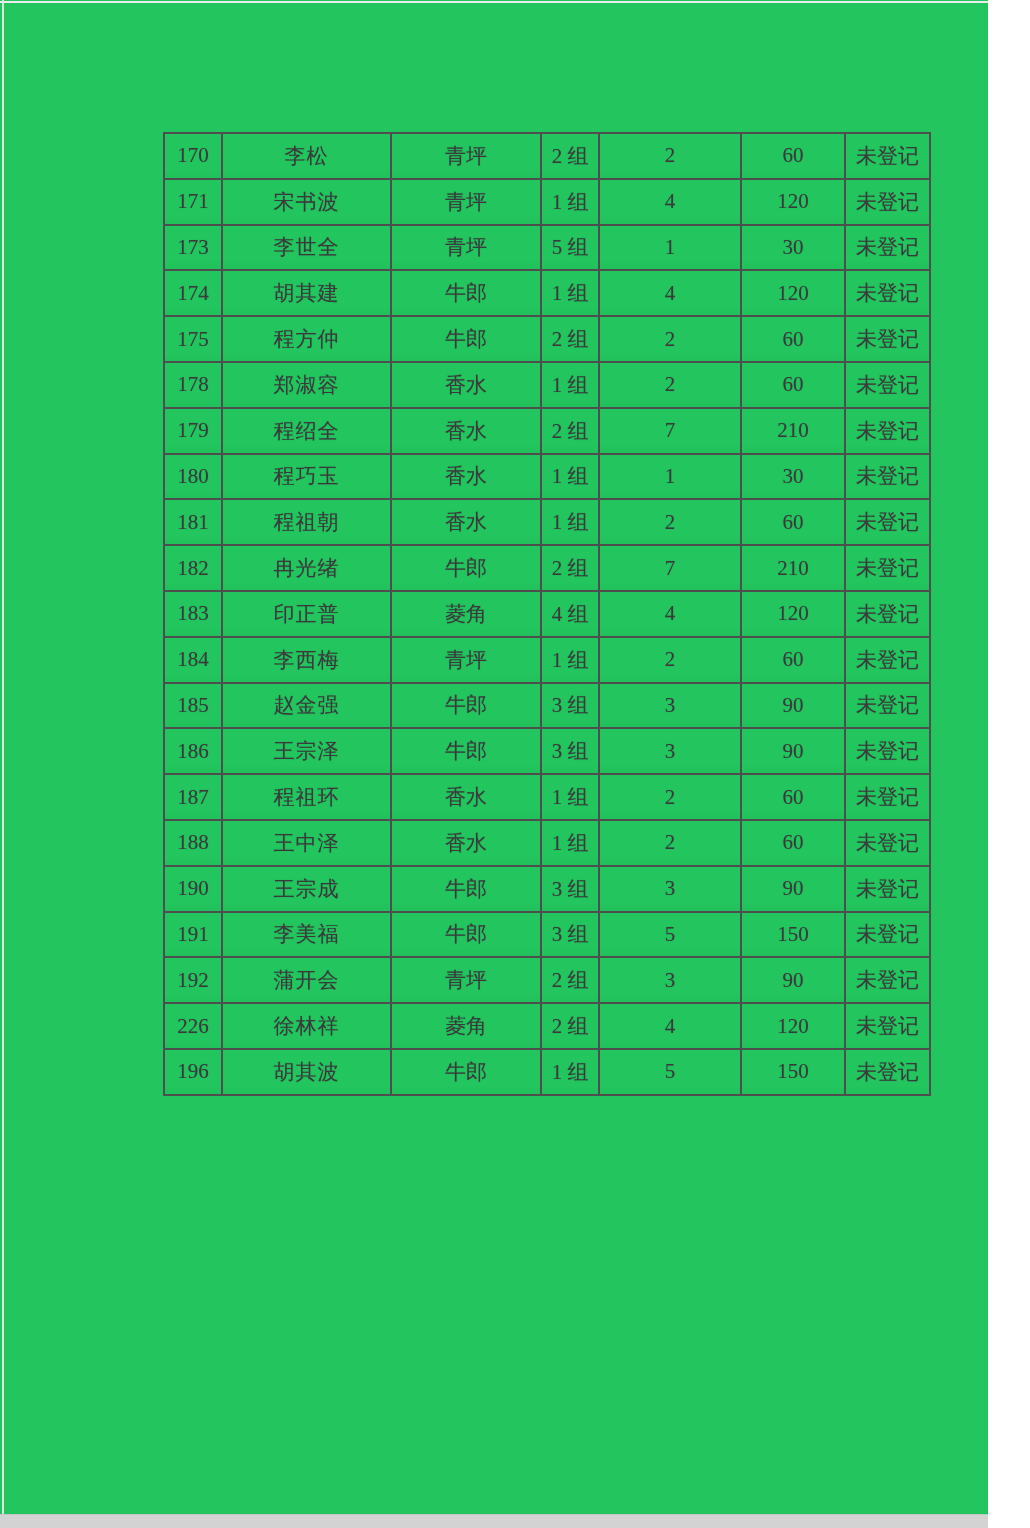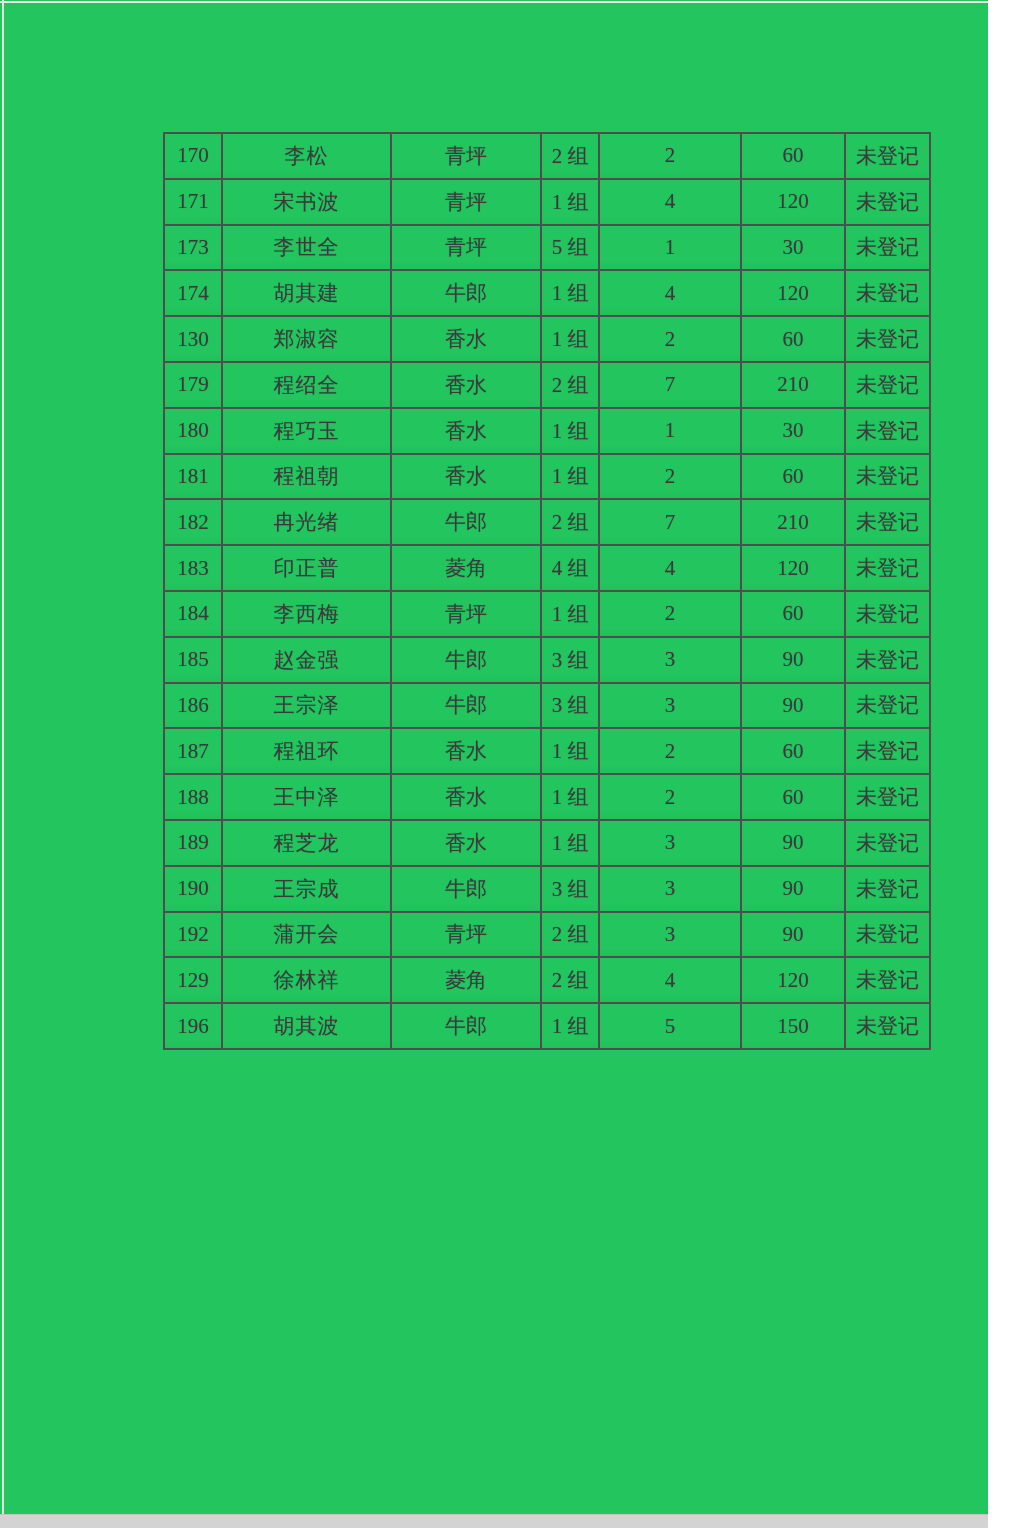--- a/index.html
+++ b/index.html
@@ -106,21 +106,30 @@
         <tr>
     <td class="c-no">174</td>
     <td class="c-name">胡其建</td>
     <td class="c-vill">牛郎</td>
     <td class="c-group">1 组</td>
     <td class="c-qty">4</td>
     <td class="c-amount">120</td>
     <td class="c-status">未登记</td>
   </tr>
         <tr>
-    <td class="c-no">130</td>
+    <td class="c-no">175</td>
+    <td class="c-name">程方仲</td>
+    <td class="c-vill">牛郎</td>
+    <td class="c-group">2 组</td>
+    <td class="c-qty">2</td>
+    <td class="c-amount">60</td>
+    <td class="c-status">未登记</td>
+  </tr>
+        <tr>
+    <td class="c-no">178</td>
     <td class="c-name">郑淑容</td>
     <td class="c-vill">香水</td>
     <td class="c-group">1 组</td>
     <td class="c-qty">2</td>
     <td class="c-amount">60</td>
     <td class="c-status">未登记</td>
   </tr>
         <tr>
     <td class="c-no">179</td>
     <td class="c-name">程绍全</td>
@@ -205,48 +214,48 @@
         <tr>
     <td class="c-no">188</td>
     <td class="c-name">王中泽</td>
     <td class="c-vill">香水</td>
     <td class="c-group">1 组</td>
     <td class="c-qty">2</td>
     <td class="c-amount">60</td>
     <td class="c-status">未登记</td>
   </tr>
         <tr>
-    <td class="c-no">189</td>
-    <td class="c-name">程芝龙</td>
-    <td class="c-vill">香水</td>
-    <td class="c-group">1 组</td>
-    <td class="c-qty">3</td>
-    <td class="c-amount">90</td>
-    <td class="c-status">未登记</td>
-  </tr>
-        <tr>
     <td class="c-no">190</td>
     <td class="c-name">王宗成</td>
     <td class="c-vill">牛郎</td>
     <td class="c-group">3 组</td>
     <td class="c-qty">3</td>
     <td class="c-amount">90</td>
     <td class="c-status">未登记</td>
   </tr>
         <tr>
+    <td class="c-no">191</td>
+    <td class="c-name">李美福</td>
+    <td class="c-vill">牛郎</td>
+    <td class="c-group">3 组</td>
+    <td class="c-qty">5</td>
+    <td class="c-amount">150</td>
+    <td class="c-status">未登记</td>
+  </tr>
+        <tr>
     <td class="c-no">192</td>
     <td class="c-name">蒲开会</td>
     <td class="c-vill">青坪</td>
     <td class="c-group">2 组</td>
     <td class="c-qty">3</td>
     <td class="c-amount">90</td>
     <td class="c-status">未登记</td>
   </tr>
         <tr>
-    <td class="c-no">129</td>
+    <td class="c-no">226</td>
     <td class="c-name">徐林祥</td>
     <td class="c-vill">菱角</td>
     <td class="c-group">2 组</td>
     <td class="c-qty">4</td>
     <td class="c-amount">120</td>
     <td class="c-status">未登记</td>
   </tr>
         <tr>
     <td class="c-no">196</td>
     <td class="c-name">胡其波</td>

